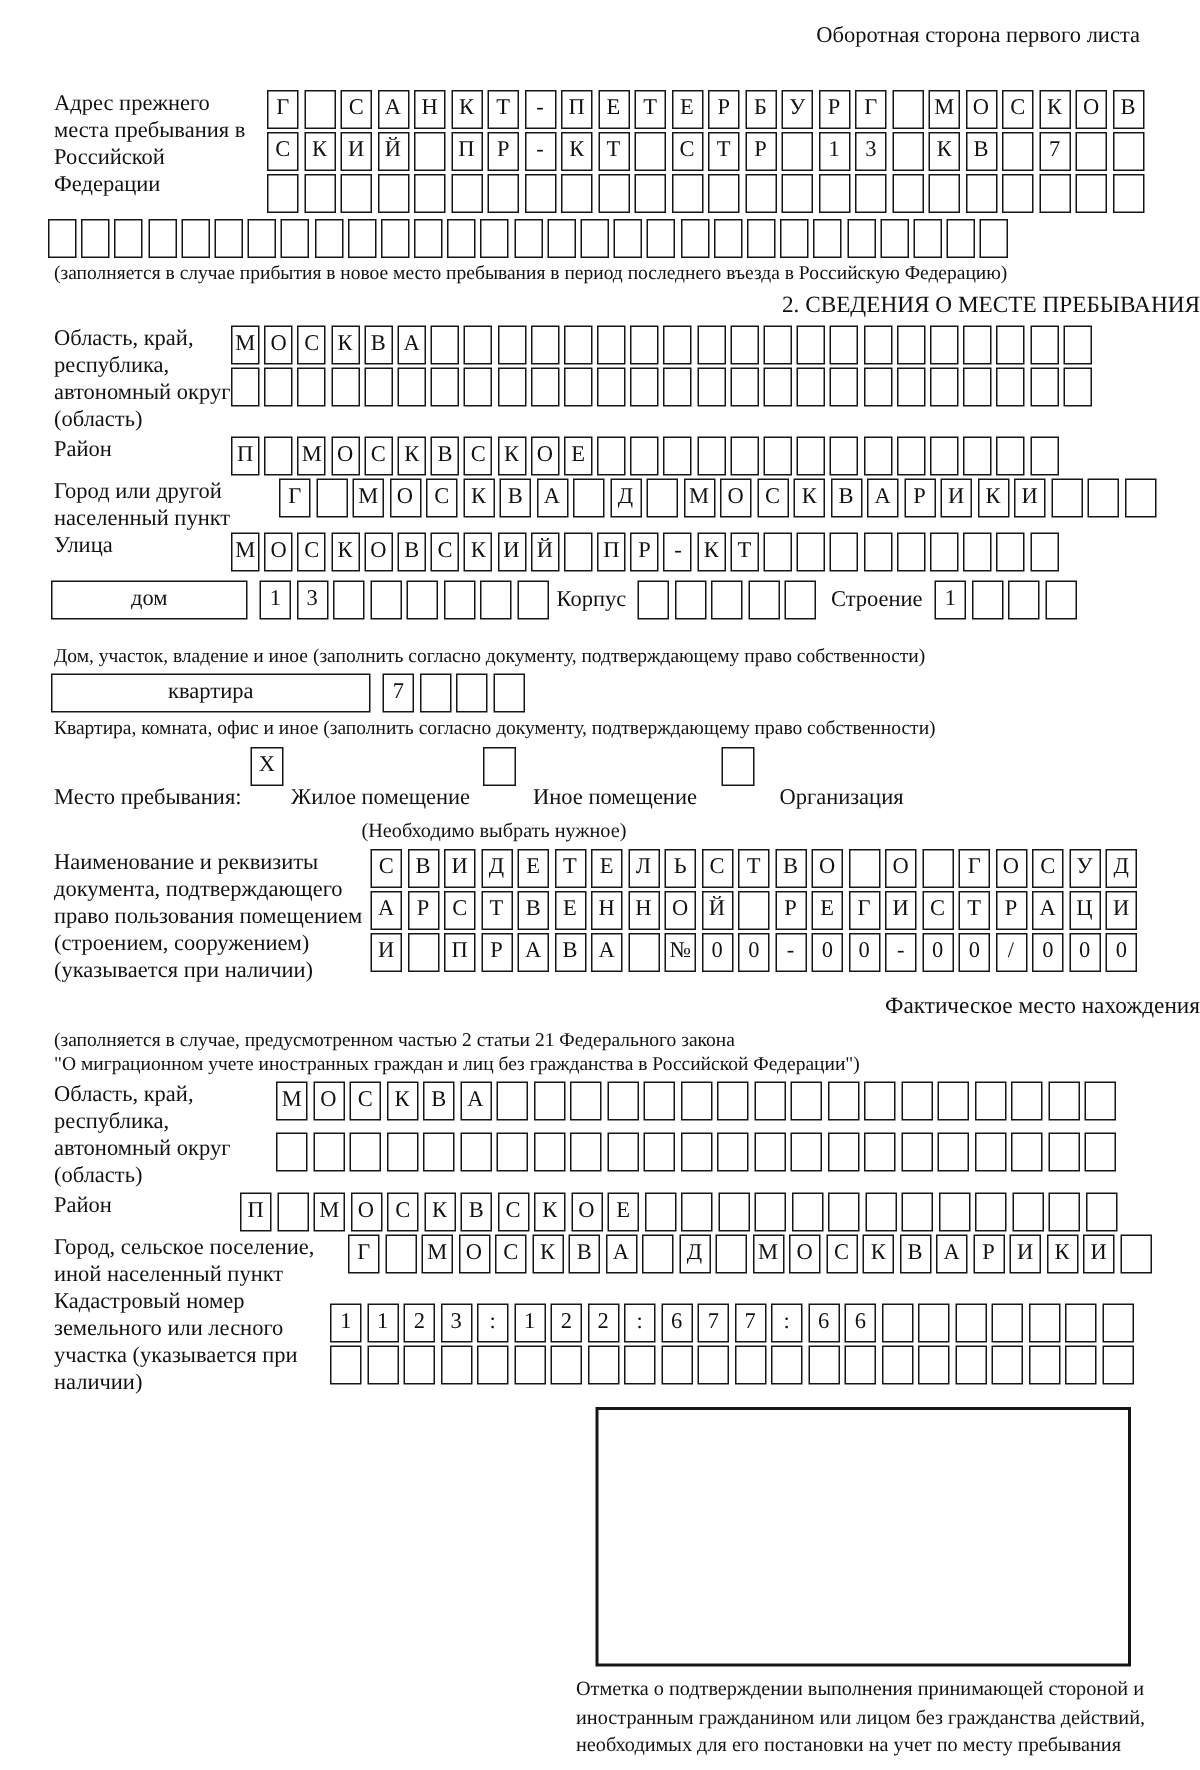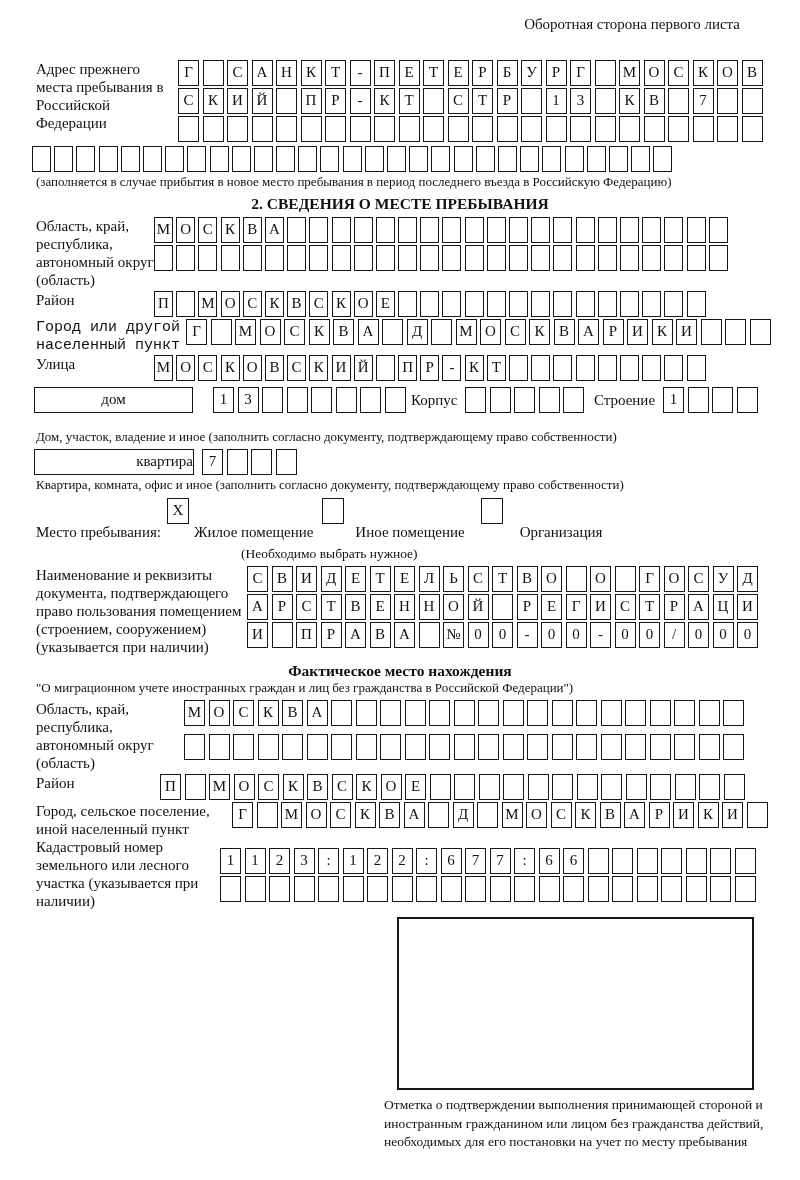--- a/index.html
+++ b/index.html
@@ -3,39 +3,39 @@
 <meta charset="utf-8">
 <style>
   html,body { margin:0; padding:0; background:#fff; }
   body {
     width:800px; height:1180px;
     font-family:"Liberation Serif","DejaVu Serif",serif;
     color:#111; font-size:15px; overflow:hidden;
   }
   .page { padding:16px 0 0 36px; position:relative; }
 
-  .header-note { text-align:right; padding-right:60px; font-size:15px; }
+  .header-note { text-align:right; padding-right:40px; font-size:15px; }
 
   
   .frow { display:flex; align-items:flex-start; }
   .flabel { font-size:15px; line-height:18px; flex:0 0 auto; }
   .rows { flex:0 0 auto; }
 
   .boxrow { white-space:nowrap; height:27px; margin-bottom:1px; }
   .cell {
     display:inline-block; box-sizing:border-box;
     width:21px; height:26px; margin-right:3.5px;
     border:1.6px solid #161616; background:#fff;
     text-align:center; font-size:15px; line-height:23px; vertical-align:top;
   }
   .cell-sm { width:19px; margin-right:3.2px; }
 
   .caption { font-size:13px; line-height:16px; }
   .caption-center { padding-right:36px; }
-  .sec-title { font-weight:bold; text-align:center; font-size:15.5px; padding-right:36px; }
+  .sec-title { font-weight:normal; text-align:right; font-size:15.5px; }
 
   .field-rect {
     display:inline-block; box-sizing:border-box; height:26px;
     border:1.6px solid #161616; text-align:center; font-size:15px; line-height:23px;
     vertical-align:top;
   }
   .inline-row { display:flex; align-items:flex-start; white-space:nowrap; }
   .mid-label { font-size:15px; line-height:26px;margin-top:21px; }
 
   .checkbox {
@@ -52,21 +52,21 @@
     width:384px; margin-left:348px; margin-top:6px;
     text-align:left; font-size:13.5px; line-height:18.5px;
   }
 
   
   .s1 { margin-top:27px; }
   .s1 .flabel { width:142px; }
   .mt2 { margin-top:2px; } .mt4 { margin-top:4px; } .mt5 { margin-top:5px; } .mt6 { margin-top:6px; }
 
   .lbl-118 { width:118px; }
-  .lbl-150 { width:150px;font-family:Liberation Mono, monospace; }
+  .lbl-150 { width:150px; }
   .lbl-211 { width:211px; }
   .lbl-148 { width:148px; }
   .lbl-124 { width:124px; }
   .lbl-196 { width:196px; }
   .lbl-184 { width:184px; }
 
   .note-select { font-size:13.5px; margin-left:205px; margin-top:1px; }
 </style>
 </head>
 <body>
@@ -111,31 +111,31 @@
   </div>
 
   <div class="frow">
     <div class="flabel lbl-118">Улица</div>
     <div class="rows">
         <div class="boxrow"><span class="cell cell-sm">М</span><span class="cell cell-sm">О</span><span class="cell cell-sm">С</span><span class="cell cell-sm">К</span><span class="cell cell-sm">О</span><span class="cell cell-sm">В</span><span class="cell cell-sm">С</span><span class="cell cell-sm">К</span><span class="cell cell-sm">И</span><span class="cell cell-sm">Й</span><span class="cell cell-sm"></span><span class="cell cell-sm">П</span><span class="cell cell-sm">Р</span><span class="cell cell-sm">-</span><span class="cell cell-sm">К</span><span class="cell cell-sm">Т</span><span class="cell cell-sm"></span><span class="cell cell-sm"></span><span class="cell cell-sm"></span><span class="cell cell-sm"></span><span class="cell cell-sm"></span><span class="cell cell-sm"></span><span class="cell cell-sm"></span><span class="cell cell-sm"></span><span class="cell cell-sm"></span></div>
       </div>
   </div>
 
   <div class="inline-row mt4" style="margin-left:-2px;">
-    <span class="field-rect" style="width:159px;">дом</span>
-    <span class="boxrow" style="margin-left:20px;"><span class="cell">1</span><span class="cell">3</span><span class="cell"></span><span class="cell"></span><span class="cell"></span><span class="cell"></span><span class="cell"></span><span class="cell"></span></span>
+    <span class="field-rect" style="width:131px;">дом</span>
+    <span class="boxrow" style="margin-left:8px;"><span class="cell">1</span><span class="cell">3</span><span class="cell"></span><span class="cell"></span><span class="cell"></span><span class="cell"></span><span class="cell"></span><span class="cell"></span></span>
     <span class="mid-label" style="margin:0 8px 16px 2px;">Корпус</span>
     <span class="boxrow"><span class="cell"></span><span class="cell"></span><span class="cell"></span><span class="cell"></span><span class="cell"></span></span>
     <span class="mid-label" style="margin:0 8px 0 6px;">Строение</span>
     <span class="boxrow"><span class="cell">1</span><span class="cell"></span><span class="cell"></span><span class="cell"></span></span>
   </div>
   <div class="caption">Дом, участок, владение и иное (заполнить согласно документу, подтверждающему право собственности)</div>
 
   <div class="inline-row mt4" style="margin-left:-2px;">
-    <span class="field-rect" style="width:160px;text-align:right;">квартира</span>
+    <span class="field-rect" style="width:213px;">квартира</span>
     <span class="boxrow" style="margin-left:8px;"><span class="cell">7</span><span class="cell"></span><span class="cell"></span><span class="cell"></span></span>
   </div>
   <div class="caption">Квартира, комната, офис и иное (заполнить согласно документу, подтверждающему право собственности)</div>
 
   <div class="inline-row mt5">
     <span class="mid-label">Место пребывания:</span>
     <span class="checkbox" style="margin-left:6px;">X</span>
     <span class="mid-label" style="margin-left:5px;">Жилое помещение</span>
     <span class="checkbox" style="margin-left:9px;"></span>
     <span class="mid-label" style="margin-left:11px;">Иное помещение</span>
@@ -147,20 +147,21 @@
   <div class="frow mt4">
     <div class="flabel lbl-211">Наименование и реквизиты документа, подтверждающего право пользования помещением (строением, сооружением) (указывается при наличии)</div>
     <div class="rows">
       <div class="boxrow"><span class="cell">С</span><span class="cell">В</span><span class="cell">И</span><span class="cell">Д</span><span class="cell">Е</span><span class="cell">Т</span><span class="cell">Е</span><span class="cell">Л</span><span class="cell">Ь</span><span class="cell">С</span><span class="cell">Т</span><span class="cell">В</span><span class="cell">О</span><span class="cell"></span><span class="cell">О</span><span class="cell"></span><span class="cell">Г</span><span class="cell">О</span><span class="cell">С</span><span class="cell">У</span><span class="cell">Д</span></div>
       <div class="boxrow"><span class="cell">А</span><span class="cell">Р</span><span class="cell">С</span><span class="cell">Т</span><span class="cell">В</span><span class="cell">Е</span><span class="cell">Н</span><span class="cell">Н</span><span class="cell">О</span><span class="cell">Й</span><span class="cell"></span><span class="cell">Р</span><span class="cell">Е</span><span class="cell">Г</span><span class="cell">И</span><span class="cell">С</span><span class="cell">Т</span><span class="cell">Р</span><span class="cell">А</span><span class="cell">Ц</span><span class="cell">И</span></div>
       <div class="boxrow"><span class="cell">И</span><span class="cell"></span><span class="cell">П</span><span class="cell">Р</span><span class="cell">А</span><span class="cell">В</span><span class="cell">А</span><span class="cell"></span><span class="cell">№</span><span class="cell">0</span><span class="cell">0</span><span class="cell">-</span><span class="cell">0</span><span class="cell">0</span><span class="cell">-</span><span class="cell">0</span><span class="cell">0</span><span class="cell">/</span><span class="cell">0</span><span class="cell">0</span><span class="cell">0</span></div>
     </div>
   </div>
 
   <div class="sec-title mt6">Фактическое место нахождения</div>
+  <div class="caption caption-center mt5">(заполняется в случае, предусмотренном частью 2 статьи 21 Федерального закона</div>
   <div class="caption caption-center">"О миграционном учете иностранных граждан и лиц без гражданства в Российской Федерации")</div>
 
   <div class="frow mt4">
     <div class="flabel lbl-148">Область, край, республика, автономный округ (область)</div>
     <div class="rows">
       <div class="boxrow"><span class="cell">М</span><span class="cell">О</span><span class="cell">С</span><span class="cell">К</span><span class="cell">В</span><span class="cell">А</span><span class="cell"></span><span class="cell"></span><span class="cell"></span><span class="cell"></span><span class="cell"></span><span class="cell"></span><span class="cell"></span><span class="cell"></span><span class="cell"></span><span class="cell"></span><span class="cell"></span><span class="cell"></span><span class="cell"></span><span class="cell"></span><span class="cell"></span><span class="cell"></span><span class="cell"></span></div>
       <div class="boxrow" style="margin-top:7px;"><span class="cell"></span><span class="cell"></span><span class="cell"></span><span class="cell"></span><span class="cell"></span><span class="cell"></span><span class="cell"></span><span class="cell"></span><span class="cell"></span><span class="cell"></span><span class="cell"></span><span class="cell"></span><span class="cell"></span><span class="cell"></span><span class="cell"></span><span class="cell"></span><span class="cell"></span><span class="cell"></span><span class="cell"></span><span class="cell"></span><span class="cell"></span><span class="cell"></span><span class="cell"></span></div>
     </div>
   </div>
 

